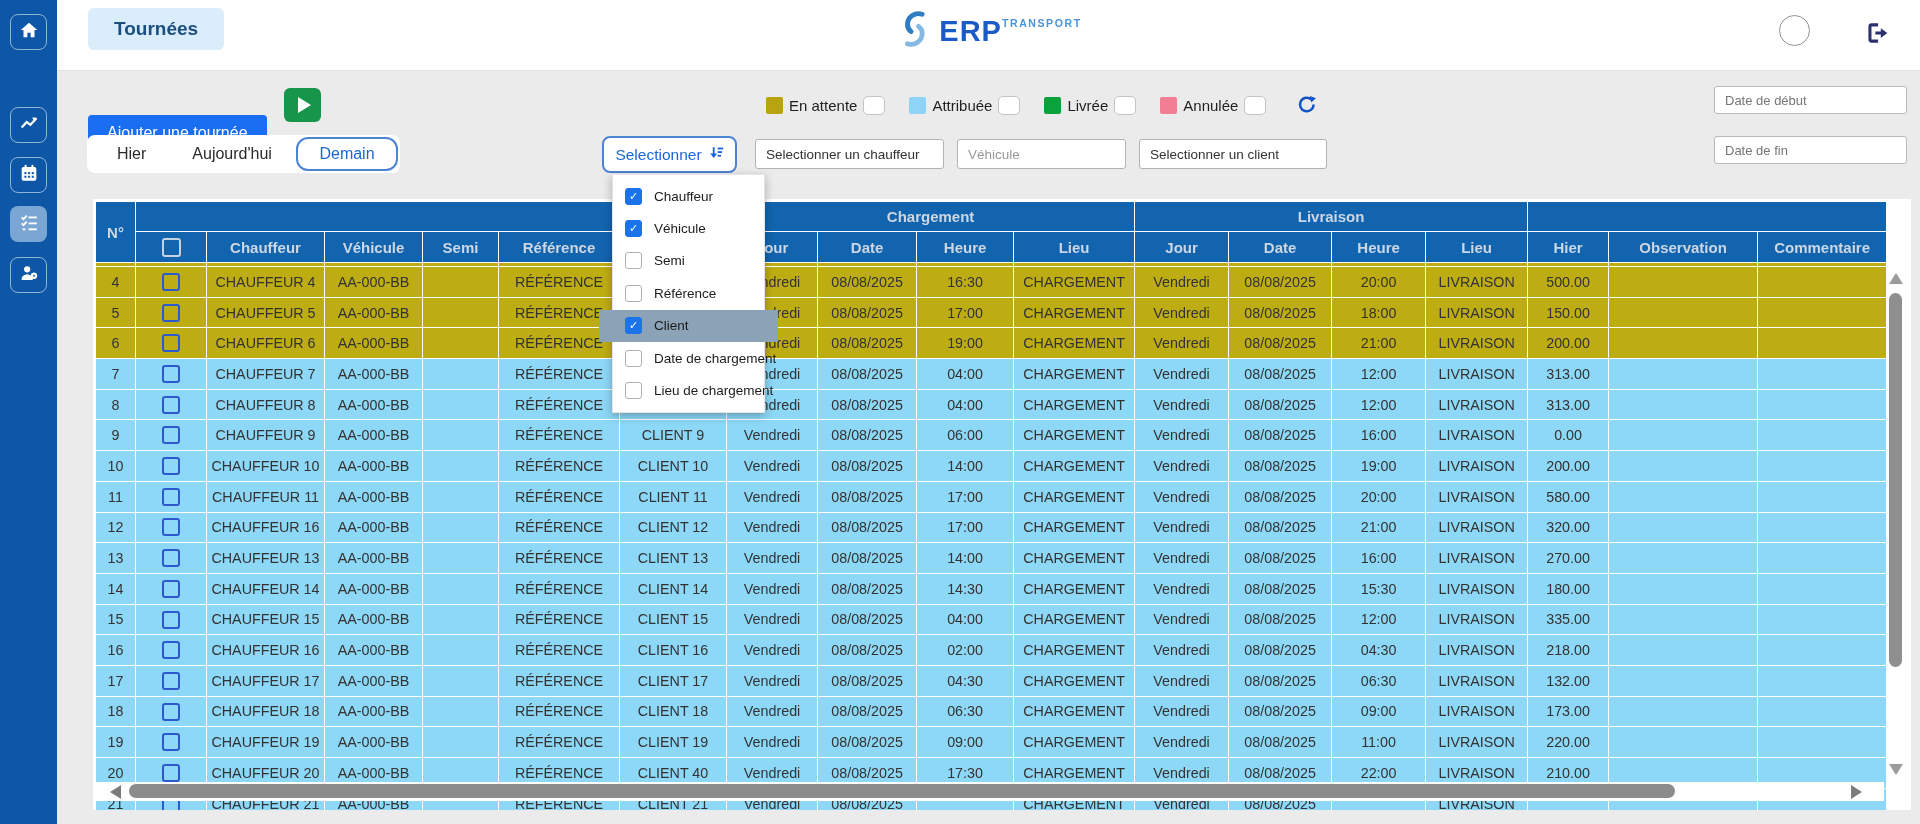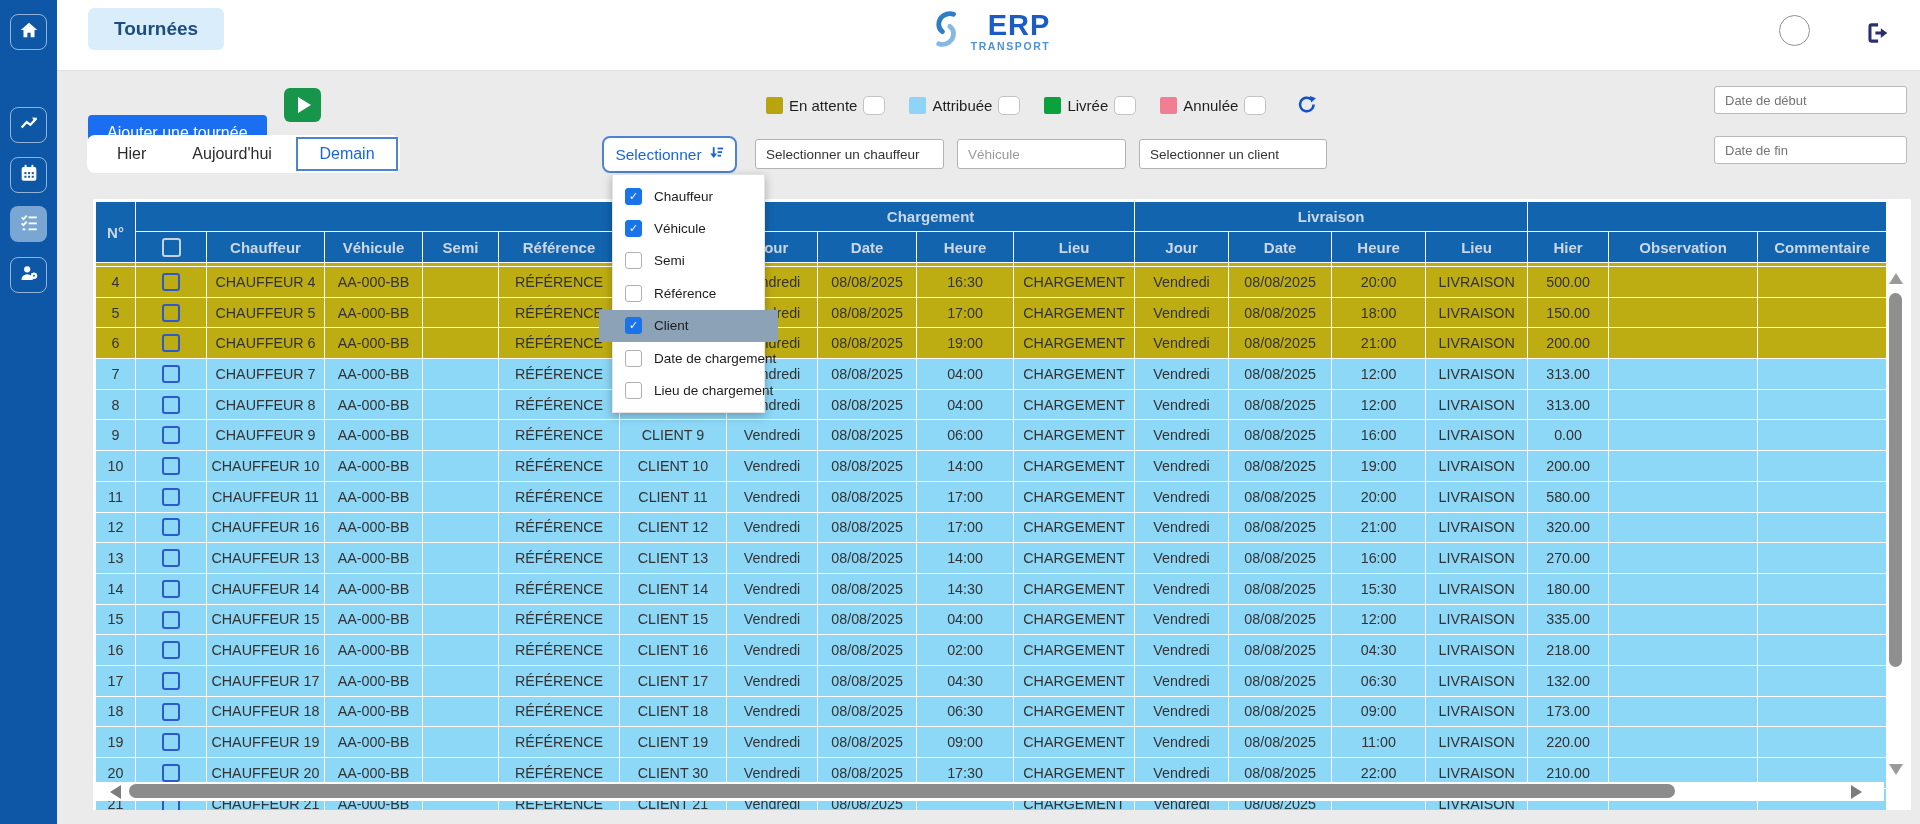--- a/index.html
+++ b/index.html
@@ -11,21 +11,21 @@
   .side-btn { position:absolute; left:10px; width:37px; height:36px; border:1px solid rgba(255,255,255,.55);
               border-radius:8px; display:flex; align-items:center; justify-content:center; cursor:pointer; }
   .side-btn.active { background:#7aa6d4; border-color:transparent; }
 
   
   .topbar { position:absolute; left:57px; top:0; width:1863px; height:71px; background:#fff;
             border-bottom:1px solid #e2e2e2; z-index:70; }
   .page-chip { position:absolute; left:31px; top:8px; height:42px; padding:1px 26px; background:#d9edfb;
                border-radius:6px; display:flex; align-items:center; color:#1c4e80; font-size:19px; font-weight:600; }
   .logo { position:absolute; left:50%; top:9px; transform:translateX(-50%); display:flex; align-items:center; gap:6px; }
-  .logo-texts { display:flex; flex-direction:column; line-height:1;text-align:right; }
+  .logo-texts { display:flex; line-height:1; }
   .logo-main { font-size:29px; font-weight:800; color:#1a5bc8; letter-spacing:1px; }
   .logo-sub { font-size:10.5px; font-weight:700; color:#4a93d9; letter-spacing:1.6px; margin-top:1px; }
   .avatar-circle { position:absolute; right:110px; top:15px; width:31px; height:31px; border-radius:50%;
                    border:1.5px solid #919191; background:#fff; cursor:pointer; }
   .logout-btn { position:absolute; right:30px; top:20px; cursor:pointer; }
 
   
   .btn-add { position:absolute; left:88px; top:87px; height:35px; padding:0 19px; background:#1a6ef2; color:#ffffff;
              border:none; border-radius:4px; font-size:16px; font-family:inherit; cursor:pointer;margin-top:28px; }
   .btn-play { position:absolute; left:284px; top:88px; width:37px; height:34px; background:#17964b; border:none;
@@ -43,21 +43,21 @@
   #date-start { left:1714px; top:86px; }
   #date-end { left:1714px; top:136px; }
 
   
   .tabs { position:absolute; left:87px; top:135px; width:313px; height:38px; background:#fff; border-radius:8px;
           display:flex; align-items:center; }
   .tab { font-size:16px; color:#2b2b2b; cursor:pointer; }
   .tab-hier { margin-left:30px; }
   .tab-today { margin-left:46px; }
   .tab-active-box { margin-left:auto; margin-right:2px; width:102px; height:34px; border:2px solid #4d83d3;
-                    border-radius:0; background:#fff; color:#1a66d9; display:flex; align-items:center;
+                    border-radius:12px; background:#fff; color:#1a66d9; display:flex; align-items:center;
                     justify-content:center; font-size:16px; cursor:pointer; }
   .btn-select { position:absolute; left:602px; top:136px; width:135px; height:37px; background:#fff;
                 border:2px solid #4d83d3; border-radius:8px; color:#1a66d9; font-size:15.5px; font-family:inherit;
                 display:flex; align-items:center; justify-content:center; gap:7px; cursor:pointer; }
   .filter-input { position:absolute; top:139px; height:30px; border:1px solid #b3b3b3; border-radius:3px;
                   padding:0 10px; font-size:13.5px; font-family:inherit; background:#fff; color:#333; }
   #f-chauffeur { left:755px; width:189px; }
   #f-vehicule { left:957px; width:169px; color:#999; }
   #f-vehicule::placeholder { color:#9a9a9a; opacity:1; }
   #f-client { left:1139px; width:188px; }
@@ -684,21 +684,21 @@
           <td></td>
           <td></td>
         </tr>
         <tr class="attribuee">
           <td>20</td>
           <td><span class="rowcb"></span></td>
           <td>CHAUFFEUR 20</td>
           <td>AA-000-BB</td>
           <td></td>
           <td>RÉFÉRENCE</td>
-          <td>CLIENT 30</td>
+          <td>CLIENT 40</td>
           <td>Vendredi</td>
           <td>08/08/2025</td>
           <td>17:30</td>
           <td>CHARGEMENT</td>
           <td>Vendredi</td>
           <td>08/08/2025</td>
           <td>22:00</td>
           <td>LIVRAISON</td>
           <td>210.00</td>
           <td></td>

